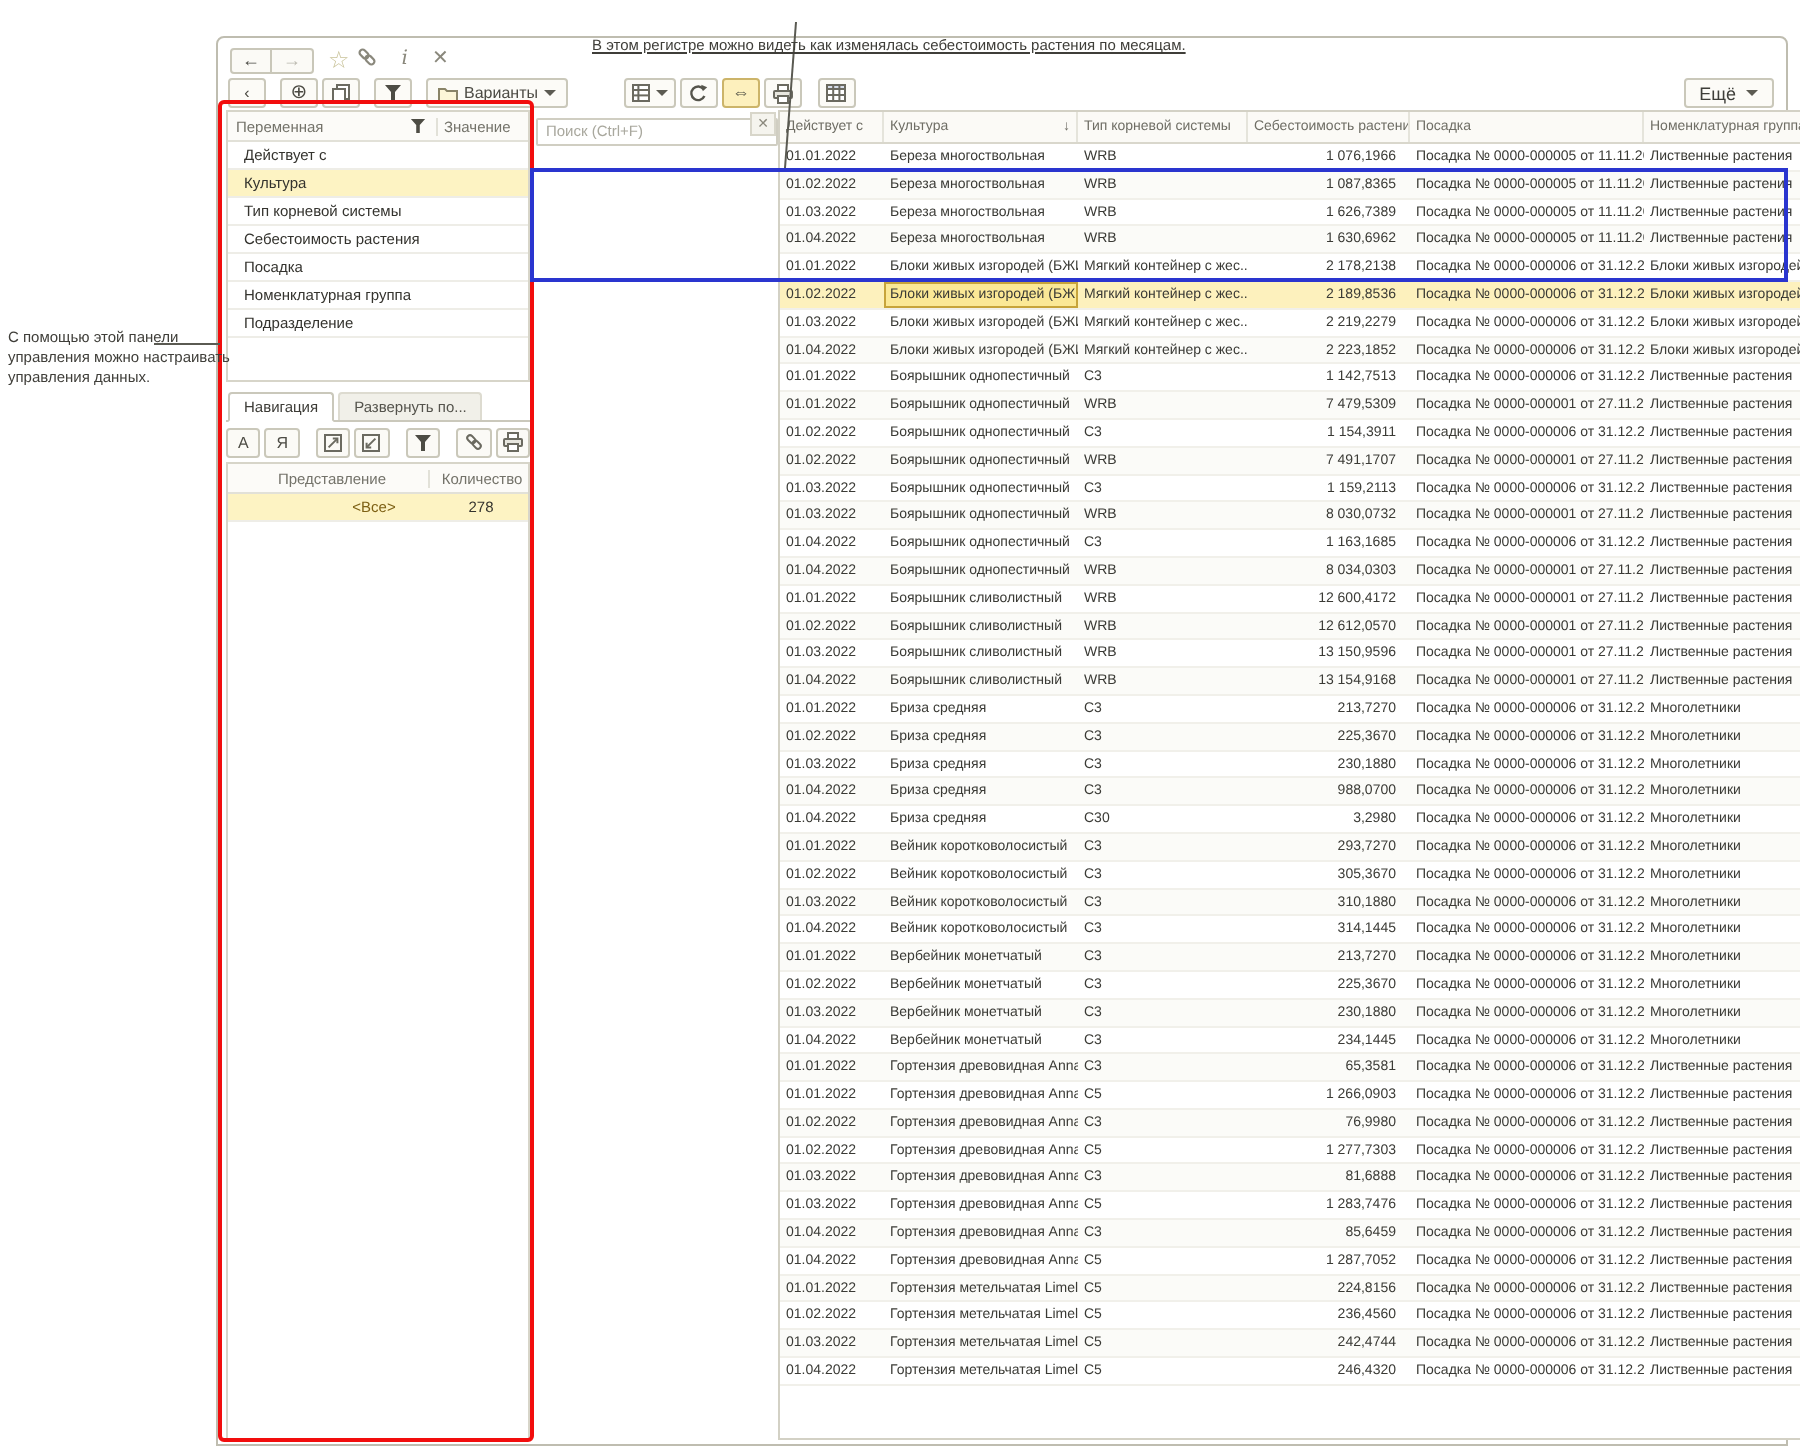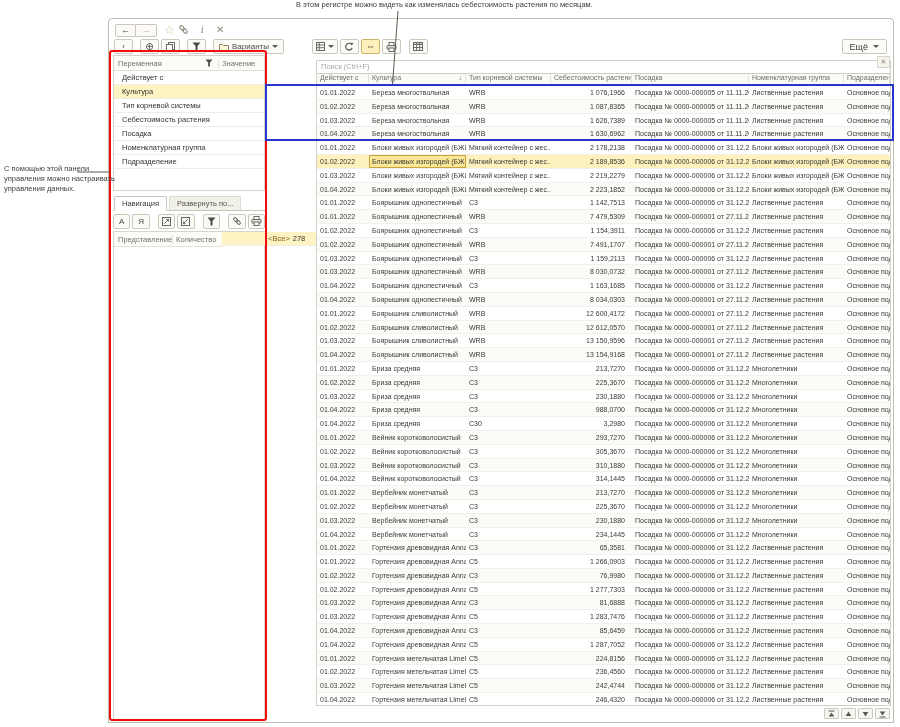--- a/index.html
+++ b/index.html
@@ -4,21 +4,21 @@
 <style>
   * { box-sizing: border-box; }
   html,body { margin:0; padding:0; }
   body {
     width:900px; height:727px; position:relative; overflow:hidden;
     background:#ffffff;
     font-family:"Liberation Sans","DejaVu Sans",sans-serif;
     -webkit-font-smoothing:antialiased;
   }
   .note { position:absolute; color:#3f3e39; z-index:70; }
-  #top-note { left:296px; top:0; font-size:7.5px; white-space:nowrap; }
+  #top-note { left:296px; top:18px; font-size:7.5px; white-space:nowrap;text-decoration:underline; }
   #left-note { left:4px; top:164px; width:112px; font-size:7.5px; line-height:1.35; }
   svg.overlay { position:absolute; left:0; top:0; z-index:65; pointer-events:none; }
 
   .red-box { position:absolute; left:109px; top:50px; width:158px; height:671px;
     border:2px solid #f20d0d; border-radius:3px; z-index:60; pointer-events:none; }
   .blue-box { position:absolute; left:265px; top:84px; width:629px; height:57px;
     border:2px solid #2a35cf; z-index:60; pointer-events:none; }
 
   .window { position:absolute; left:108px; top:18px; width:786px; height:705px;
     background:#fff; border:1px solid #bfbdb0; border-radius:4px 4px 0 0;
@@ -70,32 +70,32 @@
   .lower-pane { flex:1; display:flex; flex-direction:column; margin-top:5px; min-height:0; }
   .tabs { height:15px; flex:none; display:flex; align-items:flex-end; border-bottom:1px solid #cac8bb; padding-left:1px; font-size:7.5px; color:#3c3b36; }
   .tab { padding:2px 7px; border-radius:2px 2px 0 0; }
   .tab.active { border:1px solid #cac8bb; border-bottom:1px solid #fff; background:#fff; margin-bottom:-1px; }
   .tab.inactive { border:1px solid #dddbd0; border-bottom:none; background:#f1f0e9; color:#54534c; margin-left:2px; }
   .sb-toolbar { height:20px; flex:none; display:flex; align-items:center; padding:2px 0; }
   .sbtn { width:19px; height:15px; border:1px solid #cac8ba; border-radius:2px; background:#fbfaf6;
     display:flex; align-items:center; justify-content:center; font-size:8px; color:#4c4b44; }
   .sbtn + .sbtn { margin-left:2px; }
   .sbtn.g { margin-left:8px; }
-  .view-pane { flex:1; border:1px solid #d7d5c9; display:flex; flex-direction:row; background:#fff; min-height:0; }
+  .view-pane { flex:1; border:1px solid #d7d5c9; display:flex; flex-direction:column; background:#fff; min-height:0;text-align:center; }
   .vp-header { height:15px; flex:none; display:flex; align-items:center; background:#fcfbf8;
     border-bottom:1px solid #e2e1d8; font-size:7.5px; color:#74736a; }
   .vp-header .v1 { flex:1; padding-left:4px; }
   .vp-header .v2 { width:50px; border-left:1px solid #e2e1d8; padding-left:3px; }
   .vp-row { height:14px; flex:none; display:flex; align-items:center; background:#fdf3c3; border-bottom:1px solid #eeede7; font-size:7.5px;padding-left:32px; }
   .vp-row .v1 { flex:1; padding-left:14px; color:#7e6115; }
   .vp-row .v2 { width:50px; padding-left:3px; color:#34332e; }
   .vp-empty { flex:1; }
 
   
-  .tablearea { flex:1; margin-left:3px; display:flex; flex-direction:column; min-width:0; min-height:0;padding-left:48px; }
+  .tablearea { flex:1; margin-left:3px; display:flex; flex-direction:row; min-width:0; min-height:0; }
   .search-row { height:14px; flex:none; position:relative; }
   .search-input { width:100%; height:14px; border:1px solid #d0cec2; border-radius:1px;
     font-size:7.5px; padding:0 18px 0 4px; color:#333; font-family:inherit; outline:none; }
   .search-input::placeholder { color:#a9a89e; }
   .clear-btn { position:absolute; right:1px; top:1px; width:13px; height:12px; border:1px solid #d8d6ca;
     background:#f5f4ee; display:flex; align-items:center; justify-content:center; font-size:7px; color:#8a887c; }
 
   .grid { flex:1; border:1px solid #d3d1c5; display:flex; flex-direction:column; min-height:0; margin-top:0; background:#fff; }
   .ghead { height:16px; flex:none; display:flex; background:#fbfaf6; border-bottom:1px solid #d9d7cc; }
   .hcell { padding:0 3px; font-size:7px; color:#6f6e65; line-height:15px; border-right:1px solid #e5e4db;

